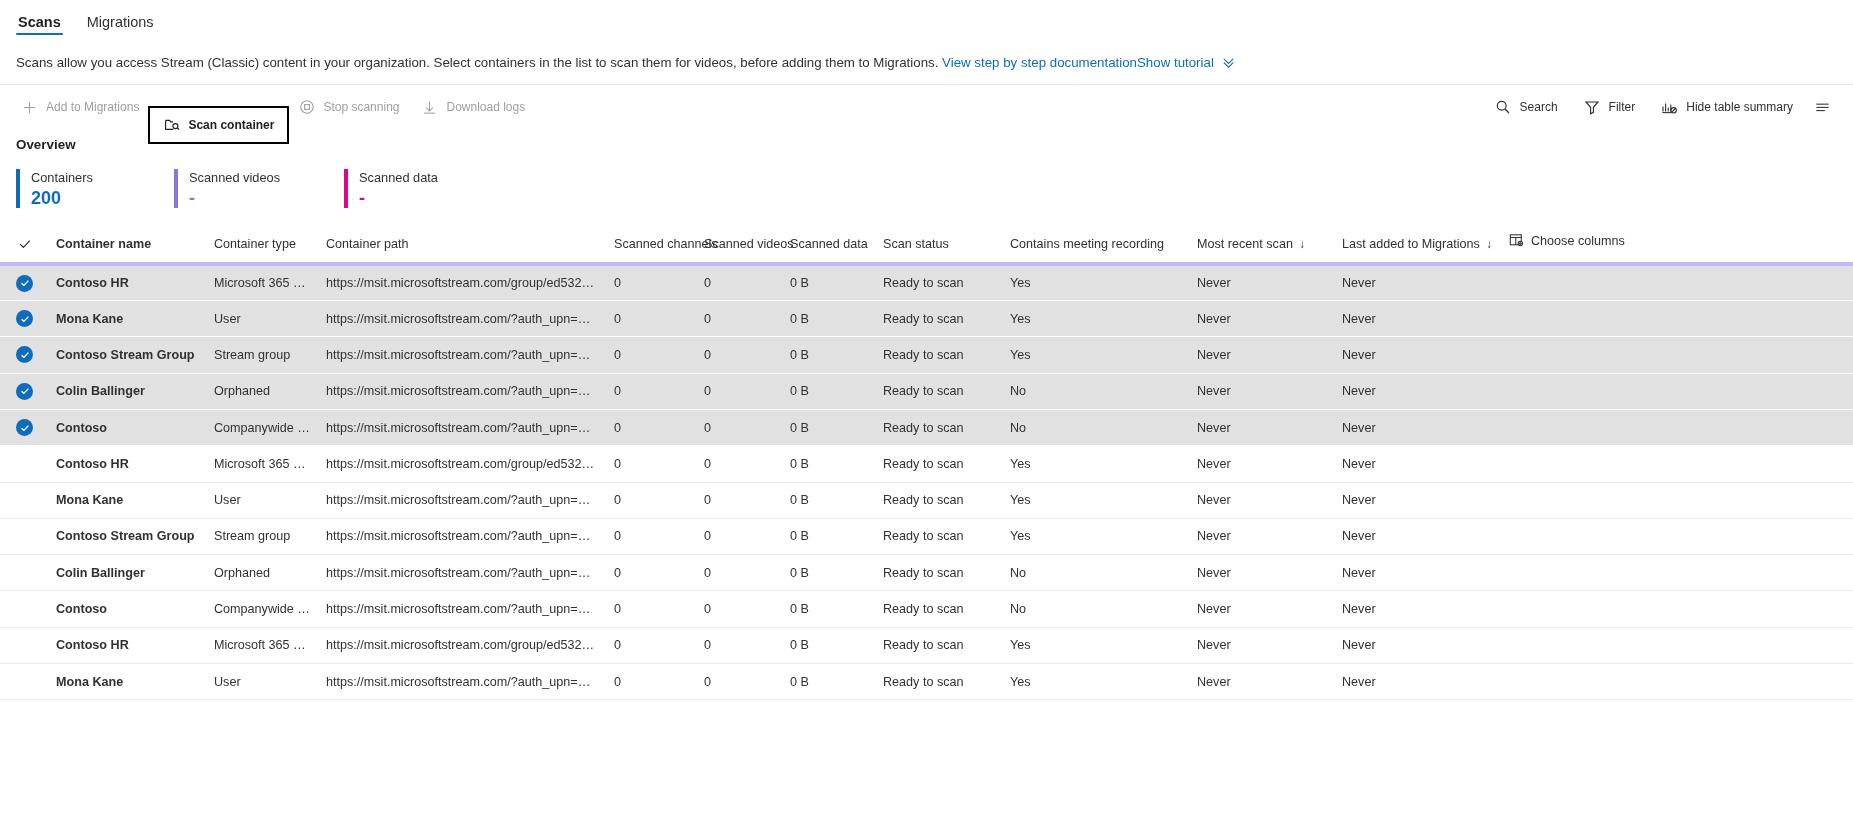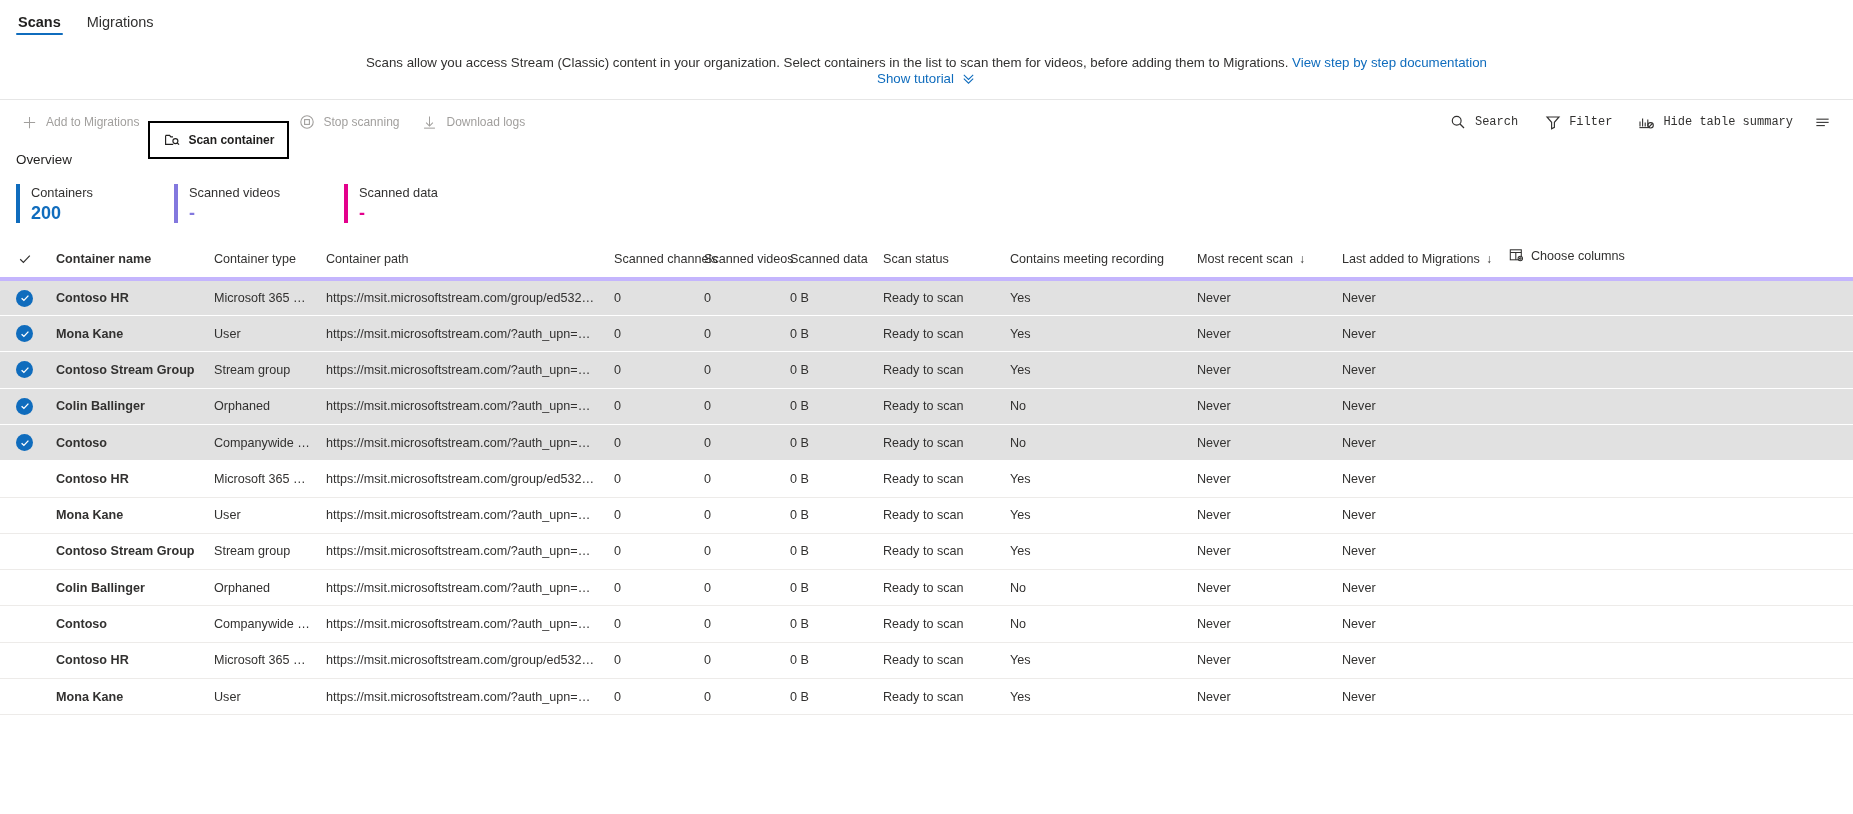--- a/index.html
+++ b/index.html
@@ -36,24 +36,23 @@
     left: 0; right: 0; bottom: 0;
     height: 2.5px;
     background: #0f6cbd;
     border-radius: 2px;
   }
 
   
   .desc-row {
     display: flex;
     align-items: center;
-    justify-content: flex-end;
+    justify-content: flex-start;
     padding: 14px 16px 13px 16px;
     border-bottom: 1px solid #e6e6e6;
-    flex-direction: column;
   }
   .desc-text {
     font-size: 13.3px;
     color: #323130;
     line-height: 1.3;
   }
   .desc-link { color: #0f6cbd; text-decoration: none; cursor: pointer; }
   .show-tutorial {
     display: flex;
     align-items: center;
@@ -91,30 +90,30 @@
   .cmd-btn.focused {
     outline: 2.5px solid #000000;
     outline-offset: 0;
     font-weight: 700;
     color: #201f1e;
     height: 34px;
     padding: 0 13px;
     margin-top: 35px;
   }
   .cmd-btn .ic { display: flex; align-items: center; justify-content: center; width: 17px; height: 17px; flex: 0 0 auto; }
-  .cmd-right .cmd-btn { padding: 0 13px; font-family: Liberation Mono, monospace; }
+  .cmd-right .cmd-btn { padding: 0 13px; }
   .cmd-btn.icon-only { padding: 0 8px; }
 
   
   .overview {
     padding: 8px 16px 0 16px;
   }
   .overview-title {
     font-size: 13.4px;
-    font-weight: 400;
+    font-weight: 700;
     color: #201f1e;
     margin-bottom: 17px;
   }
   .metrics { display: flex; }
   .metric {
     display: flex;
     padding-right: 12px;
     min-width: 0;
   }
   .metric-bar {

